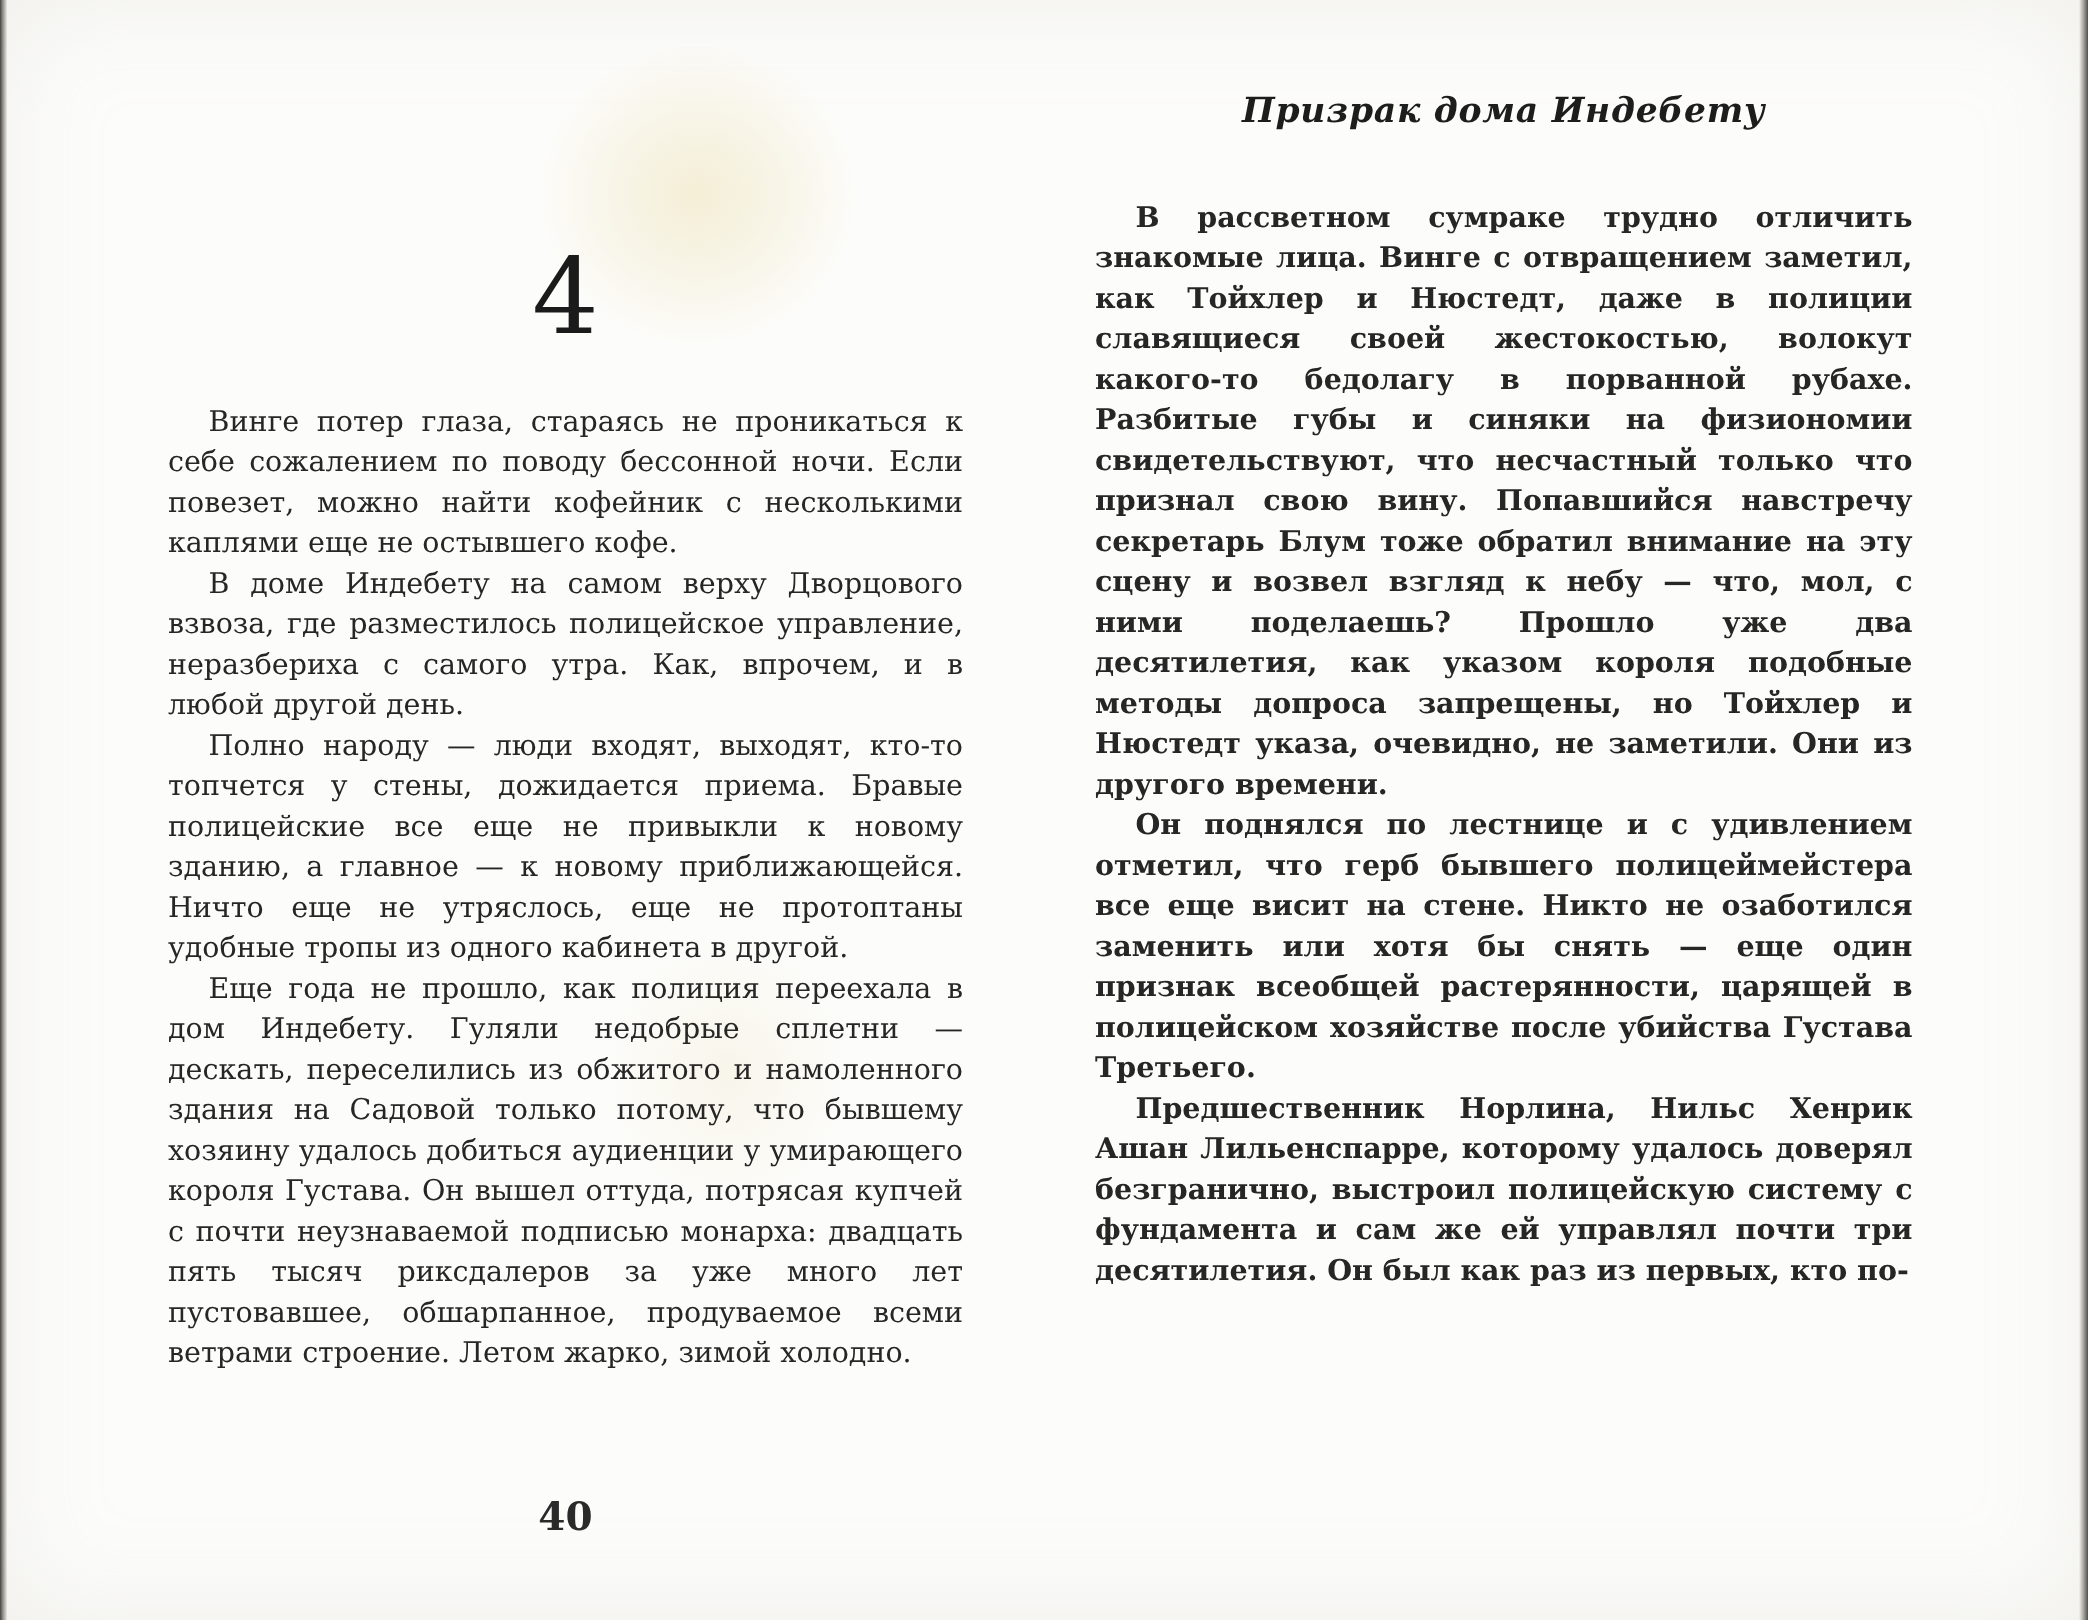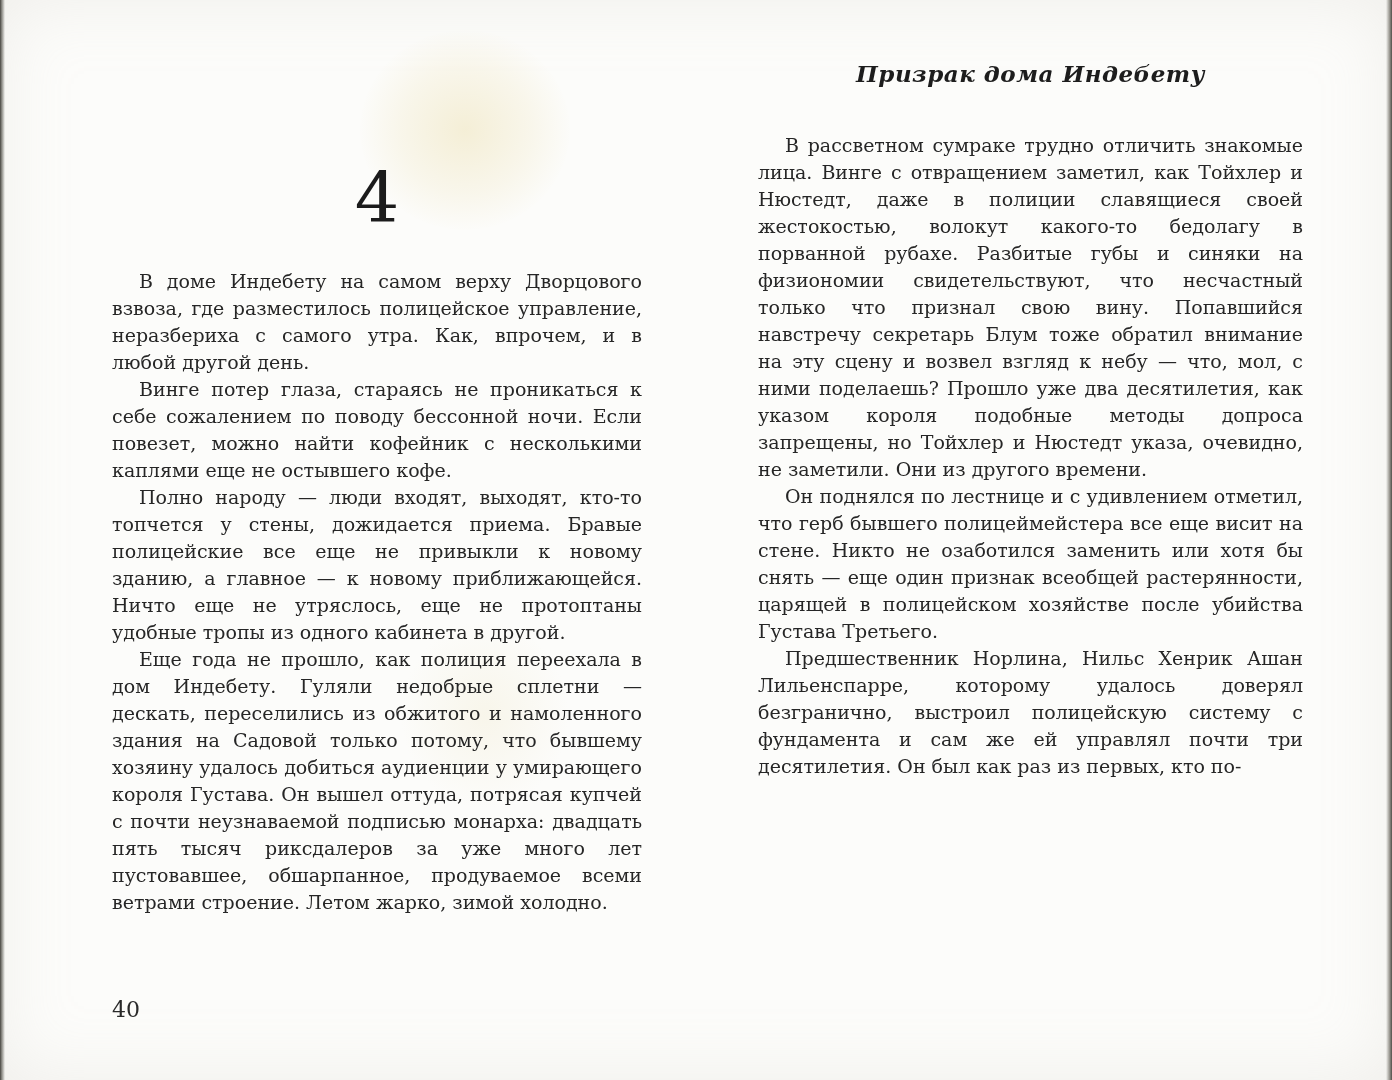--- a/index.html
+++ b/index.html
@@ -54,21 +54,21 @@
     pointer-events: none;
   }
 
   
   .page {
     position: absolute;
     top: 0;
     height: 1080px;
   }
   .page-left  { left: 112px; width: 530px; }
-  .page-right { left: 758px; width: 545px; }
+  .page-right { left: 730px; width: 545px; }
 
   .running-header {
     position: absolute;
     top: 60px;
     left: 0;
     width: 100%;
     text-align: center;
     font-size: 23px;
     font-style: italic;
     font-weight: 700;
@@ -91,55 +91,56 @@
   .page-text {
     position: absolute;
     left: 0;
     width: 100%;
     font-size: 19px;
     line-height: 27px;
     text-align: justify;
     color: #262626;
   }
   .page-left  .page-text { top: 268px; }
-  .page-right .page-text { top: 132px; }
+  .page-right .page-text { top: 132px; font-weight: bold; }
 
   .page-text p {
     text-indent: 27px;
   }
   .page-text p.after-break {
     margin-top: 27px;
   }
 
   .page-number {
     position: absolute;
     top: 997px;
     left: 0;
     width: 100%;
-    text-align: left;
-    font-size: 22px;
+    text-align: center;
+    font-size: 26px;
     color: #2a2a2a;
+    font-weight: bold;
   }
 </style>
 </head>
 <body>
 
 <div class="spread">
 
   <div class="scan-stain"></div>
   <div class="scan-stain-2"></div>
   <div class="scan-edge-left"></div>
   <div class="scan-edge-right"></div>
 
   <div class="page page-left">
     <div class="chapter-number">4</div>
 
     <div class="page-text">
+      <p>Винге потер глаза, стараясь не проникаться к себе сожалением по поводу бессонной ночи. Если повезет, можно найти кофейник с несколькими каплями еще не остывшего кофе.</p>
       <p>В доме Индебету на самом верху Дворцового взвоза, где разместилось полицейское управление, неразбериха с самого утра. Как, впрочем, и в любой другой день.</p>
-      <p>Винге потер глаза, стараясь не проникаться к себе сожалением по поводу бессонной ночи. Если повезет, можно найти кофейник с несколькими каплями еще не остывшего кофе.</p>
       <p>Полно народу — люди входят, выходят, кто-то топчется у стены, дожидается приема. Бравые полицейские все еще не привыкли к новому зданию, а главное — к новому приближающейся. Ничто еще не утряслось, еще не протоптаны удобные тропы из одного кабинета в другой.</p>
       <p>Еще года не прошло, как полиция переехала в дом Индебету. Гуляли недобрые сплетни — дескать, переселились из обжитого и намоленного здания на Садовой только потому, что бывшему хозяину удалось добиться аудиенции у умирающего короля Густава. Он вышел оттуда, потрясая купчей с почти неузнаваемой подписью монарха: двадцать пять тысяч риксдалеров за уже много лет пустовавшее, обшарпанное, продуваемое всеми ветрами строение. Летом жарко, зимой холодно.</p>
     </div>
 
     <div class="page-number">40</div>
   </div>
 
   <div class="page page-right">
     <div class="running-header">Призрак дома Индебету</div>
 

